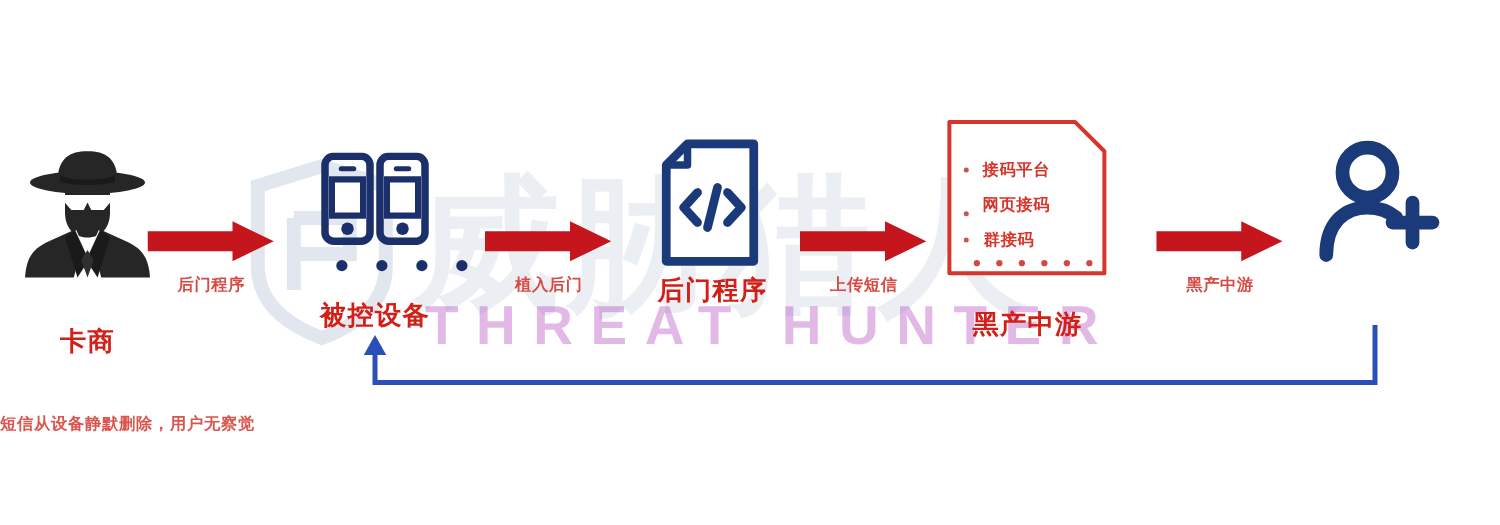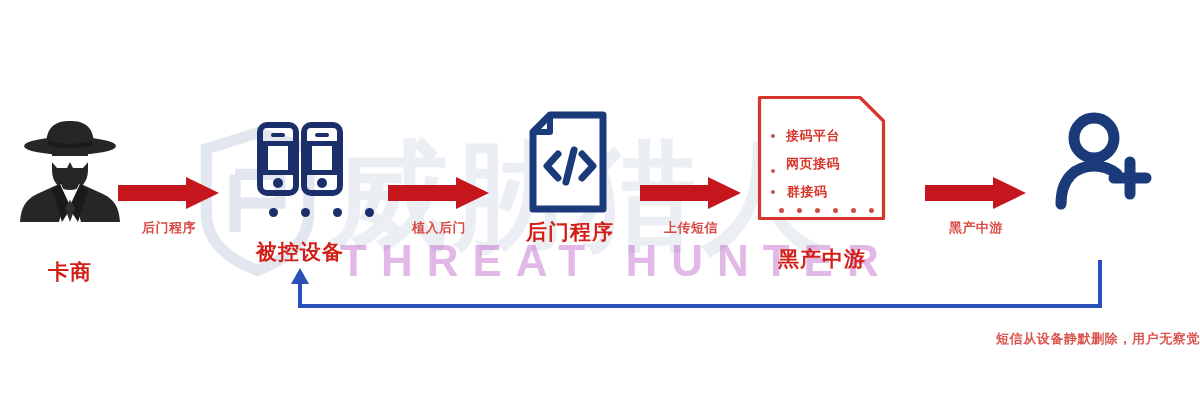--- a/index.html
+++ b/index.html
@@ -59,21 +59,21 @@
   }
   .bm-dots{position:absolute;left:22px;top:97px;display:flex;gap:13px;}
   .bm-dots i{width:5px;height:5px;border-radius:50%;background:#cf4a46;display:block;}
 
   
   .dev-dots{position:absolute;display:flex;gap:23px;}
   .dev-dots i{width:9px;height:9px;border-radius:50%;background:#1b2f6b;display:block;}
 
   
   .fb-caption{
-    position:absolute;left:0;right:0;top:330px;text-align:right;
+    position:absolute;left:0;right:0;top:330px;text-align:left;
     font-size:13px;font-weight:700;color:#d9554e;letter-spacing:.6px;
     font-family:"DejaVu Sans","Liberation Sans",sans-serif;
   }
 </style>
 </head>
 <body>
 
 <div id="stage">
 
   <div class="wm wm-cn">威胁猎人</div>

